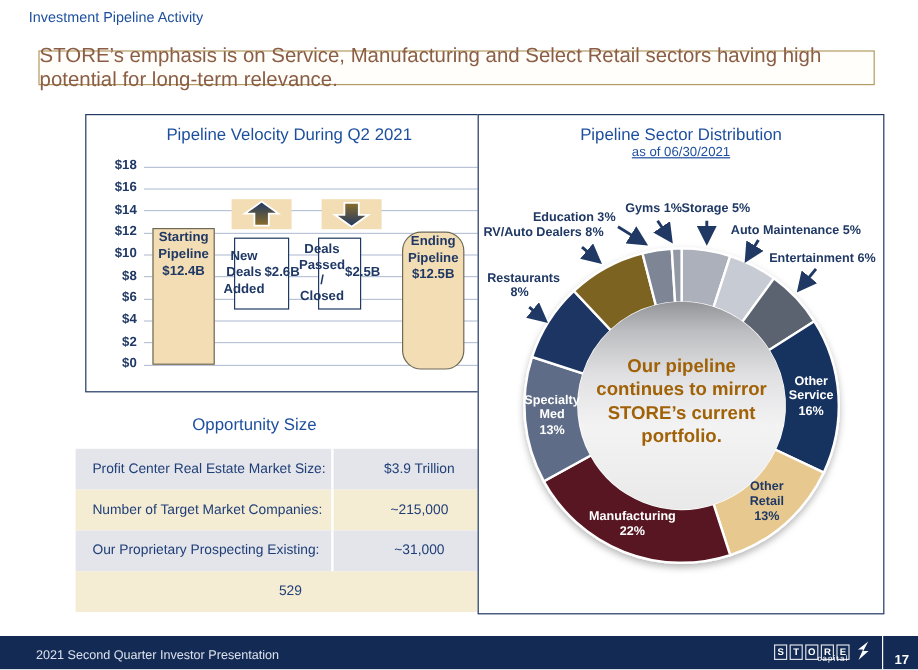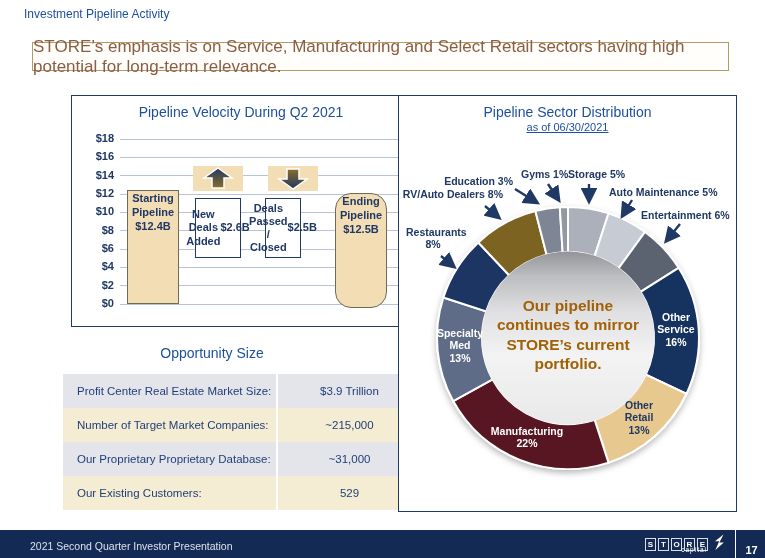--- a/index.html
+++ b/index.html
@@ -135,25 +135,24 @@
   <div class="opp-table">
     <div class="opp-row">
       <div class="opp-label">Profit Center Real Estate Market Size:</div>
       <div class="opp-value">$3.9 Trillion</div>
     </div>
     <div class="opp-row">
       <div class="opp-label">Number of Target Market Companies:</div>
       <div class="opp-value">~215,000</div>
     </div>
     <div class="opp-row">
-      <div class="opp-label">Our Proprietary Proprietary Database:</div>
+      <div class="opp-label">Our Proprietary Prospecting Existing:</div>
       <div class="opp-value">~31,000</div>
     </div>
     <div class="opp-row">
-      <div class="opp-label">Our Existing Customers:</div>
       <div class="opp-value">529</div>
     </div>
   </div>
 
   <div class="panel sector-panel">
     <div class="panel-title">Pipeline Sector Distribution</div>
     <div class="panel-subtitle">as of 06/30/2021</div>
     <svg class="donut-svg" width="337" height="415" viewBox="0 0 337 415">
       <defs>
         <linearGradient id="centerGrad" x1="0" y1="0" x2="0" y2="1">

